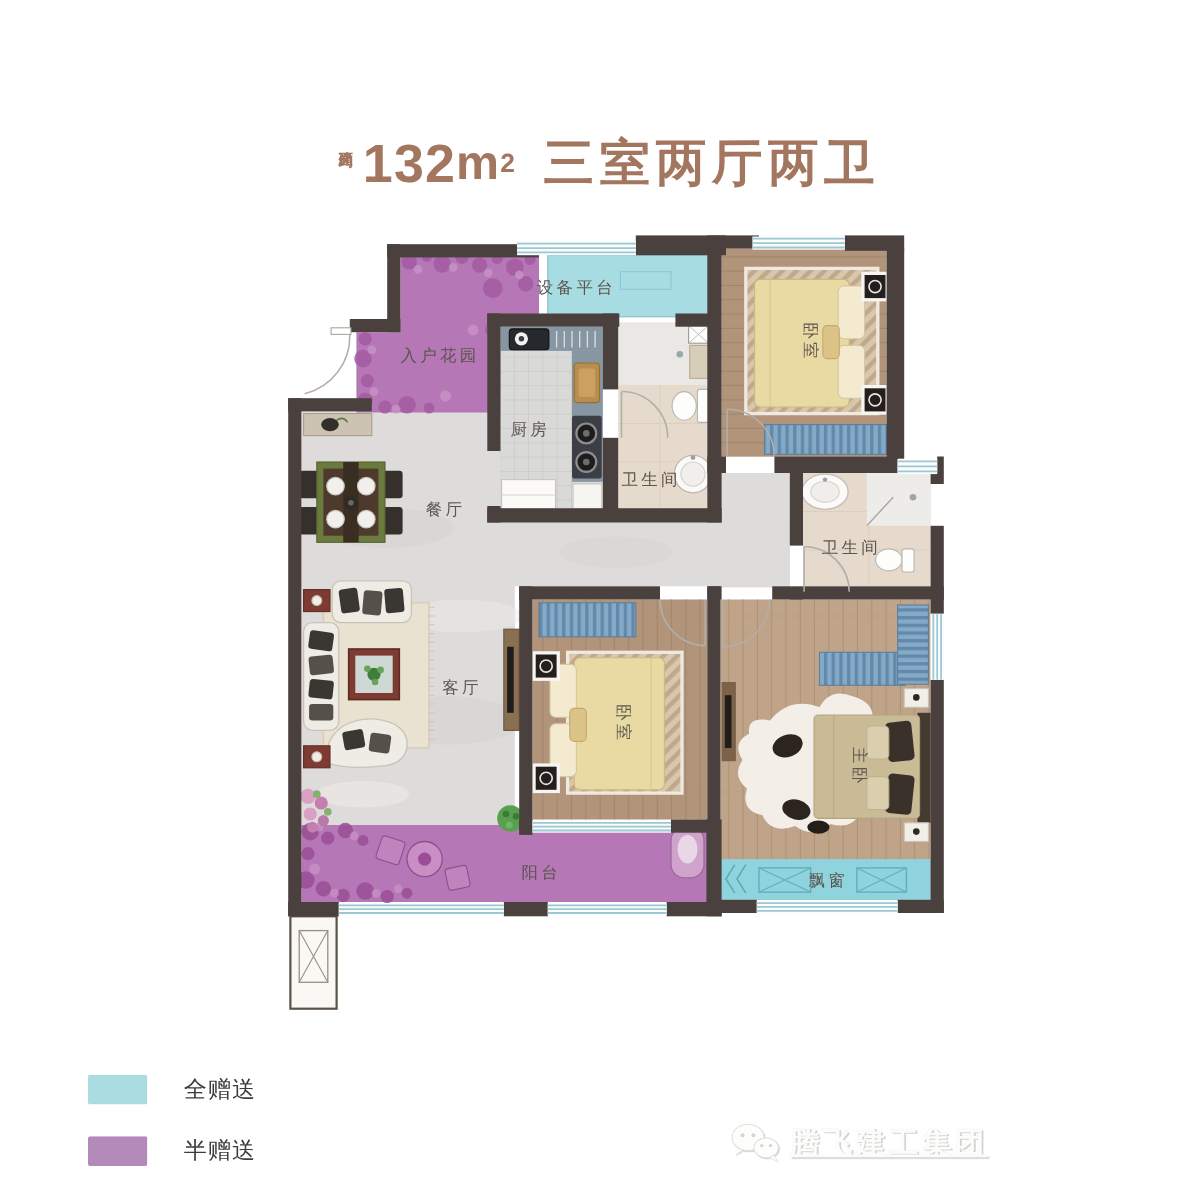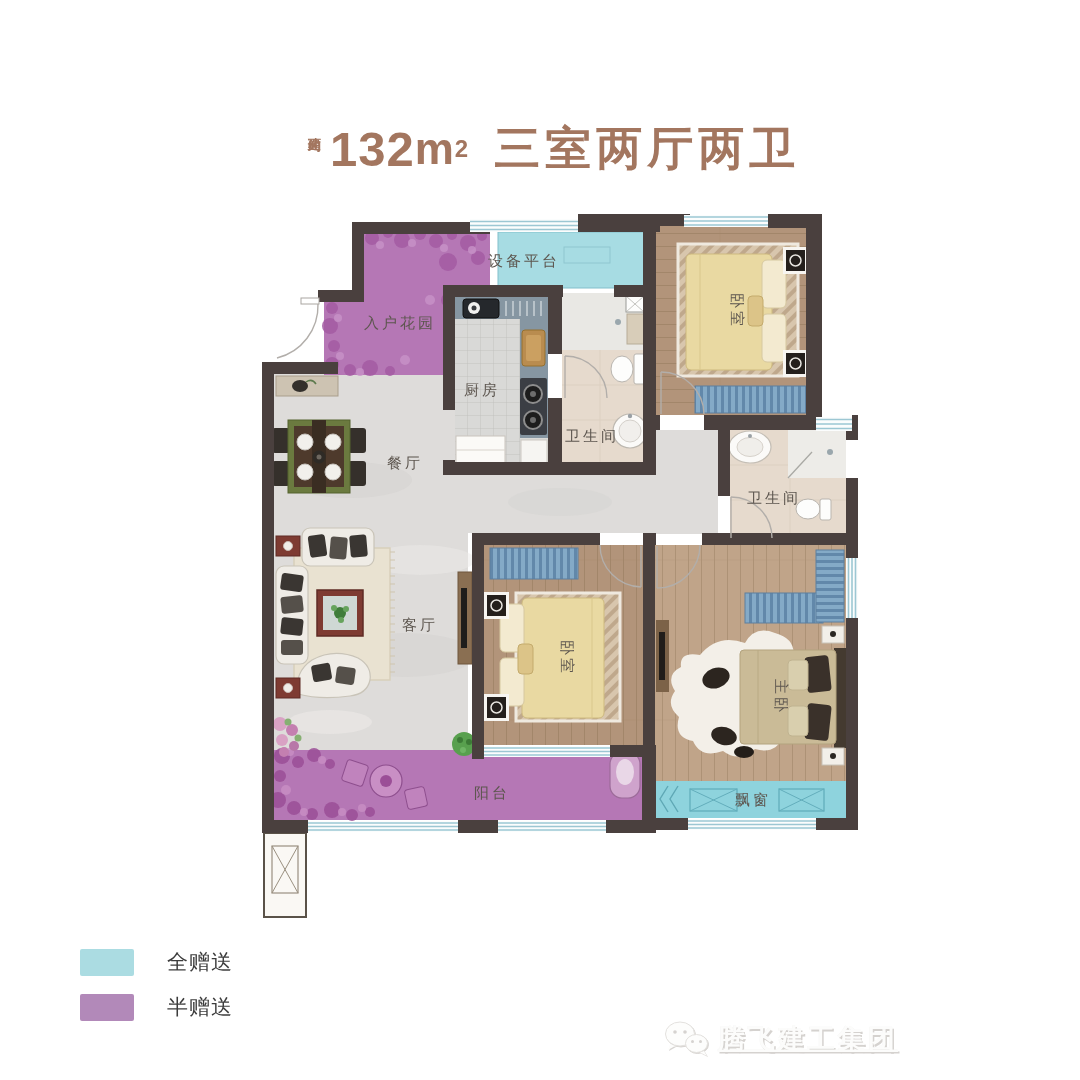--- a/index.html
+++ b/index.html
@@ -17,21 +17,21 @@
   
   .plan{position:absolute;left:0;top:0;}
   .plan text{font-family:"Liberation Sans",sans-serif;}
   .w{fill:#4a403e;}
   .lbl{fill:#5d564f;font-size:15px;letter-spacing:3px;text-anchor:middle;}
   .door{fill:none;stroke:#b2aeaa;stroke-width:1.4px;}
   .winline{stroke:#9cc7d3;stroke-width:1.6px;}
   .winbg{fill:#fbfdfd;}
   
   .legend{position:absolute;left:80px;top:948px;}
-  .legend-row{display:flex;align-items:center;margin-bottom:17px;}
+  .legend-row{display:flex;align-items:center;margin-bottom:17px;margin-top:28px;}
   .legend-label{font-size:21px;color:#3c3c3c;margin-left:33px;letter-spacing:1px;}
   
   .watermark{position:absolute;right:22px;bottom:22px;display:flex;align-items:center;}
   .wm-text{font-size:27px;font-weight:bold;letter-spacing:3px;color:#fcfcfb;
            text-shadow:1.5px 1.5px 0 #d5d2cf, -0.5px -0.5px 0 #f7f7f6;text-decoration:underline;}
   .wm-icon{margin-right:8px;filter:drop-shadow(1px 1px 0 #d8d5d2);}
 </style>
 </head>
 <body>
 

